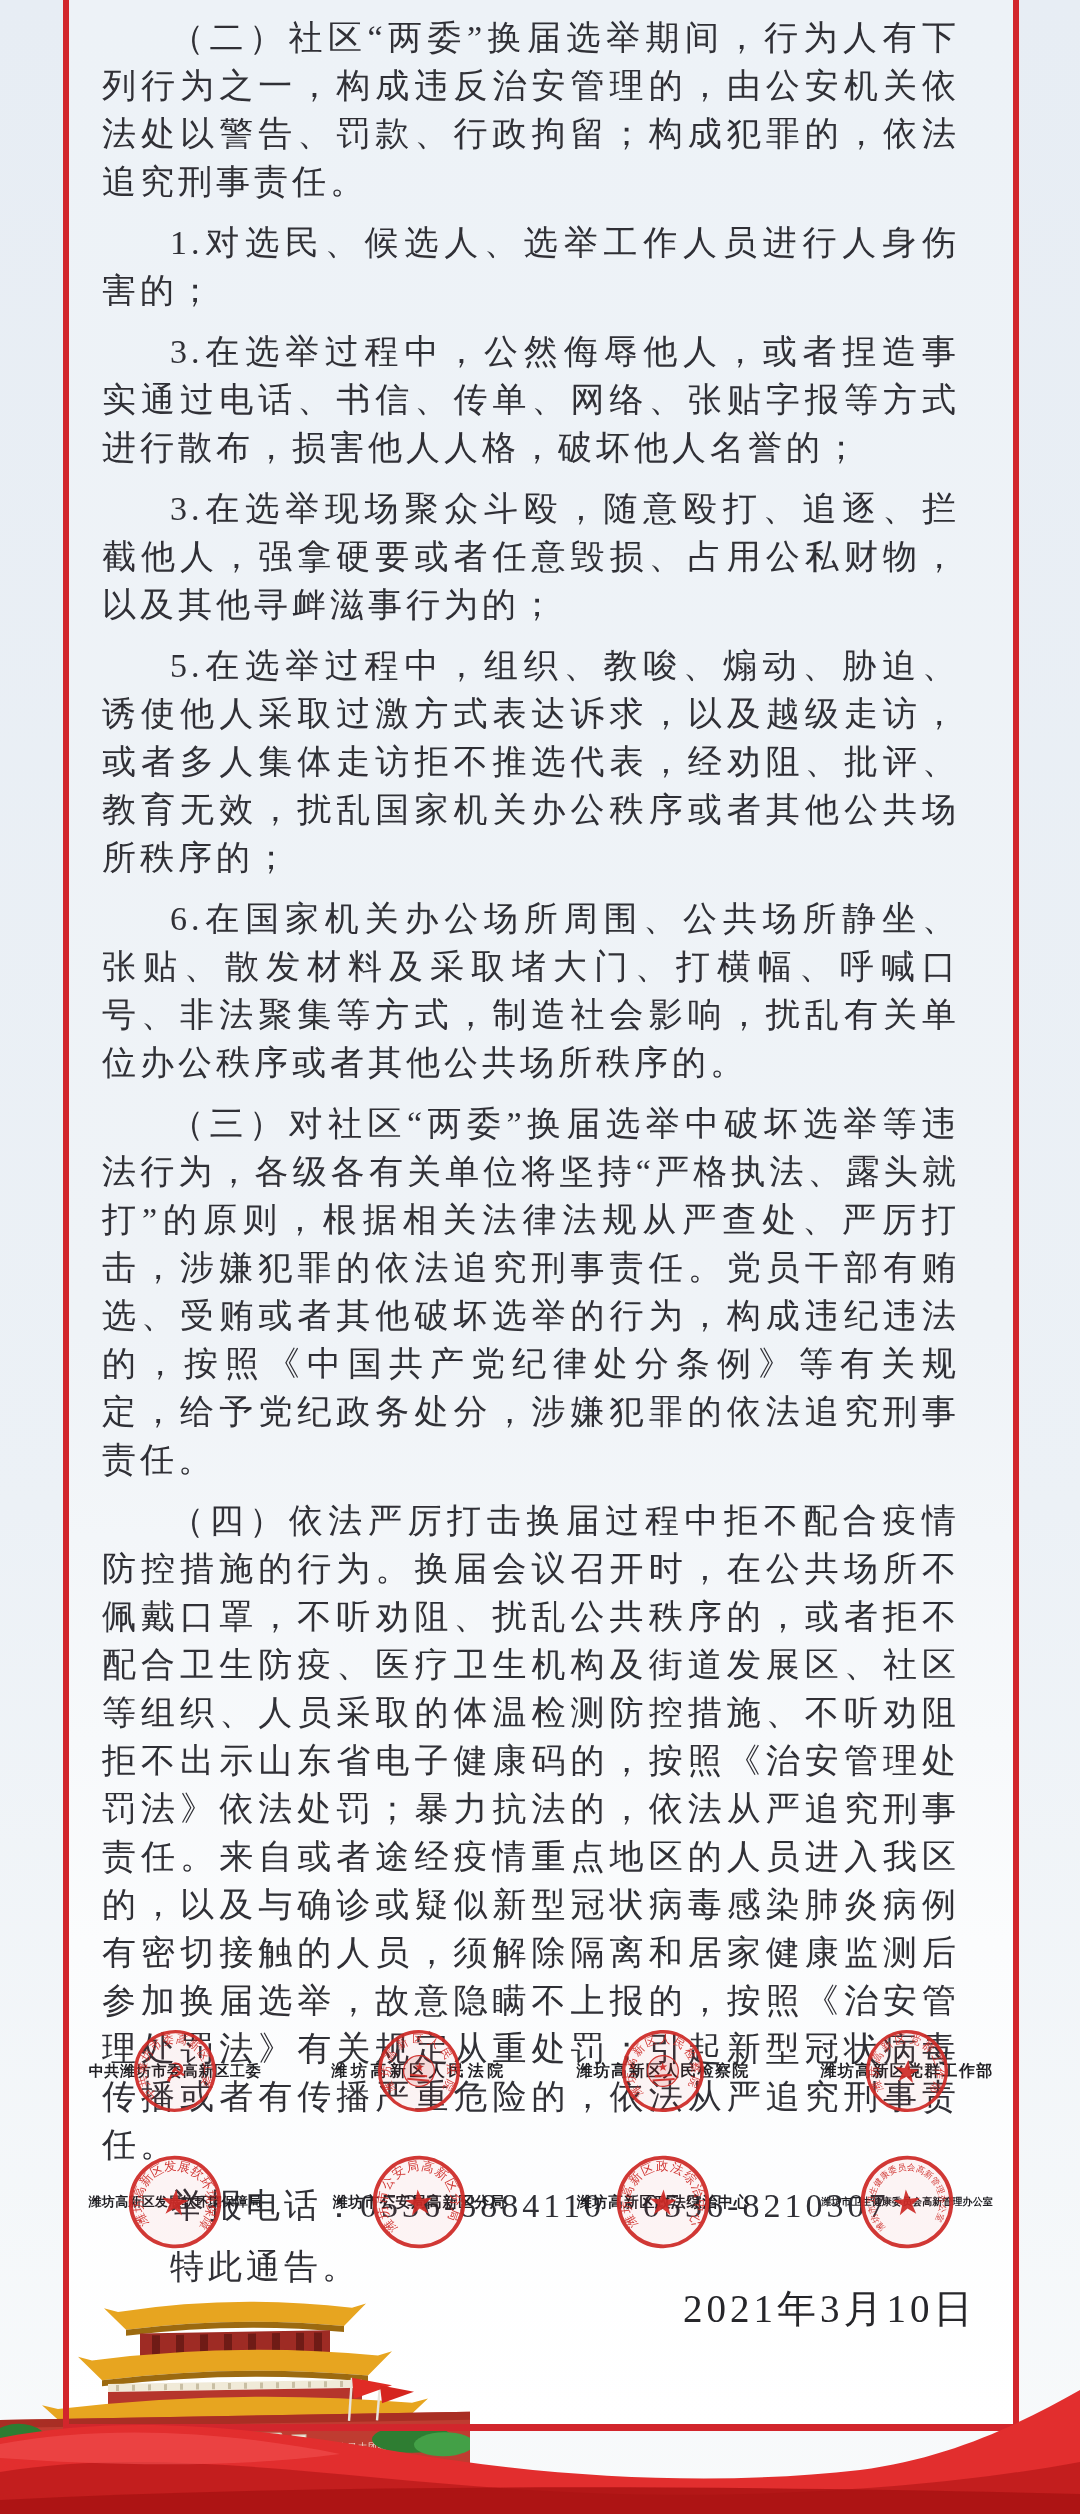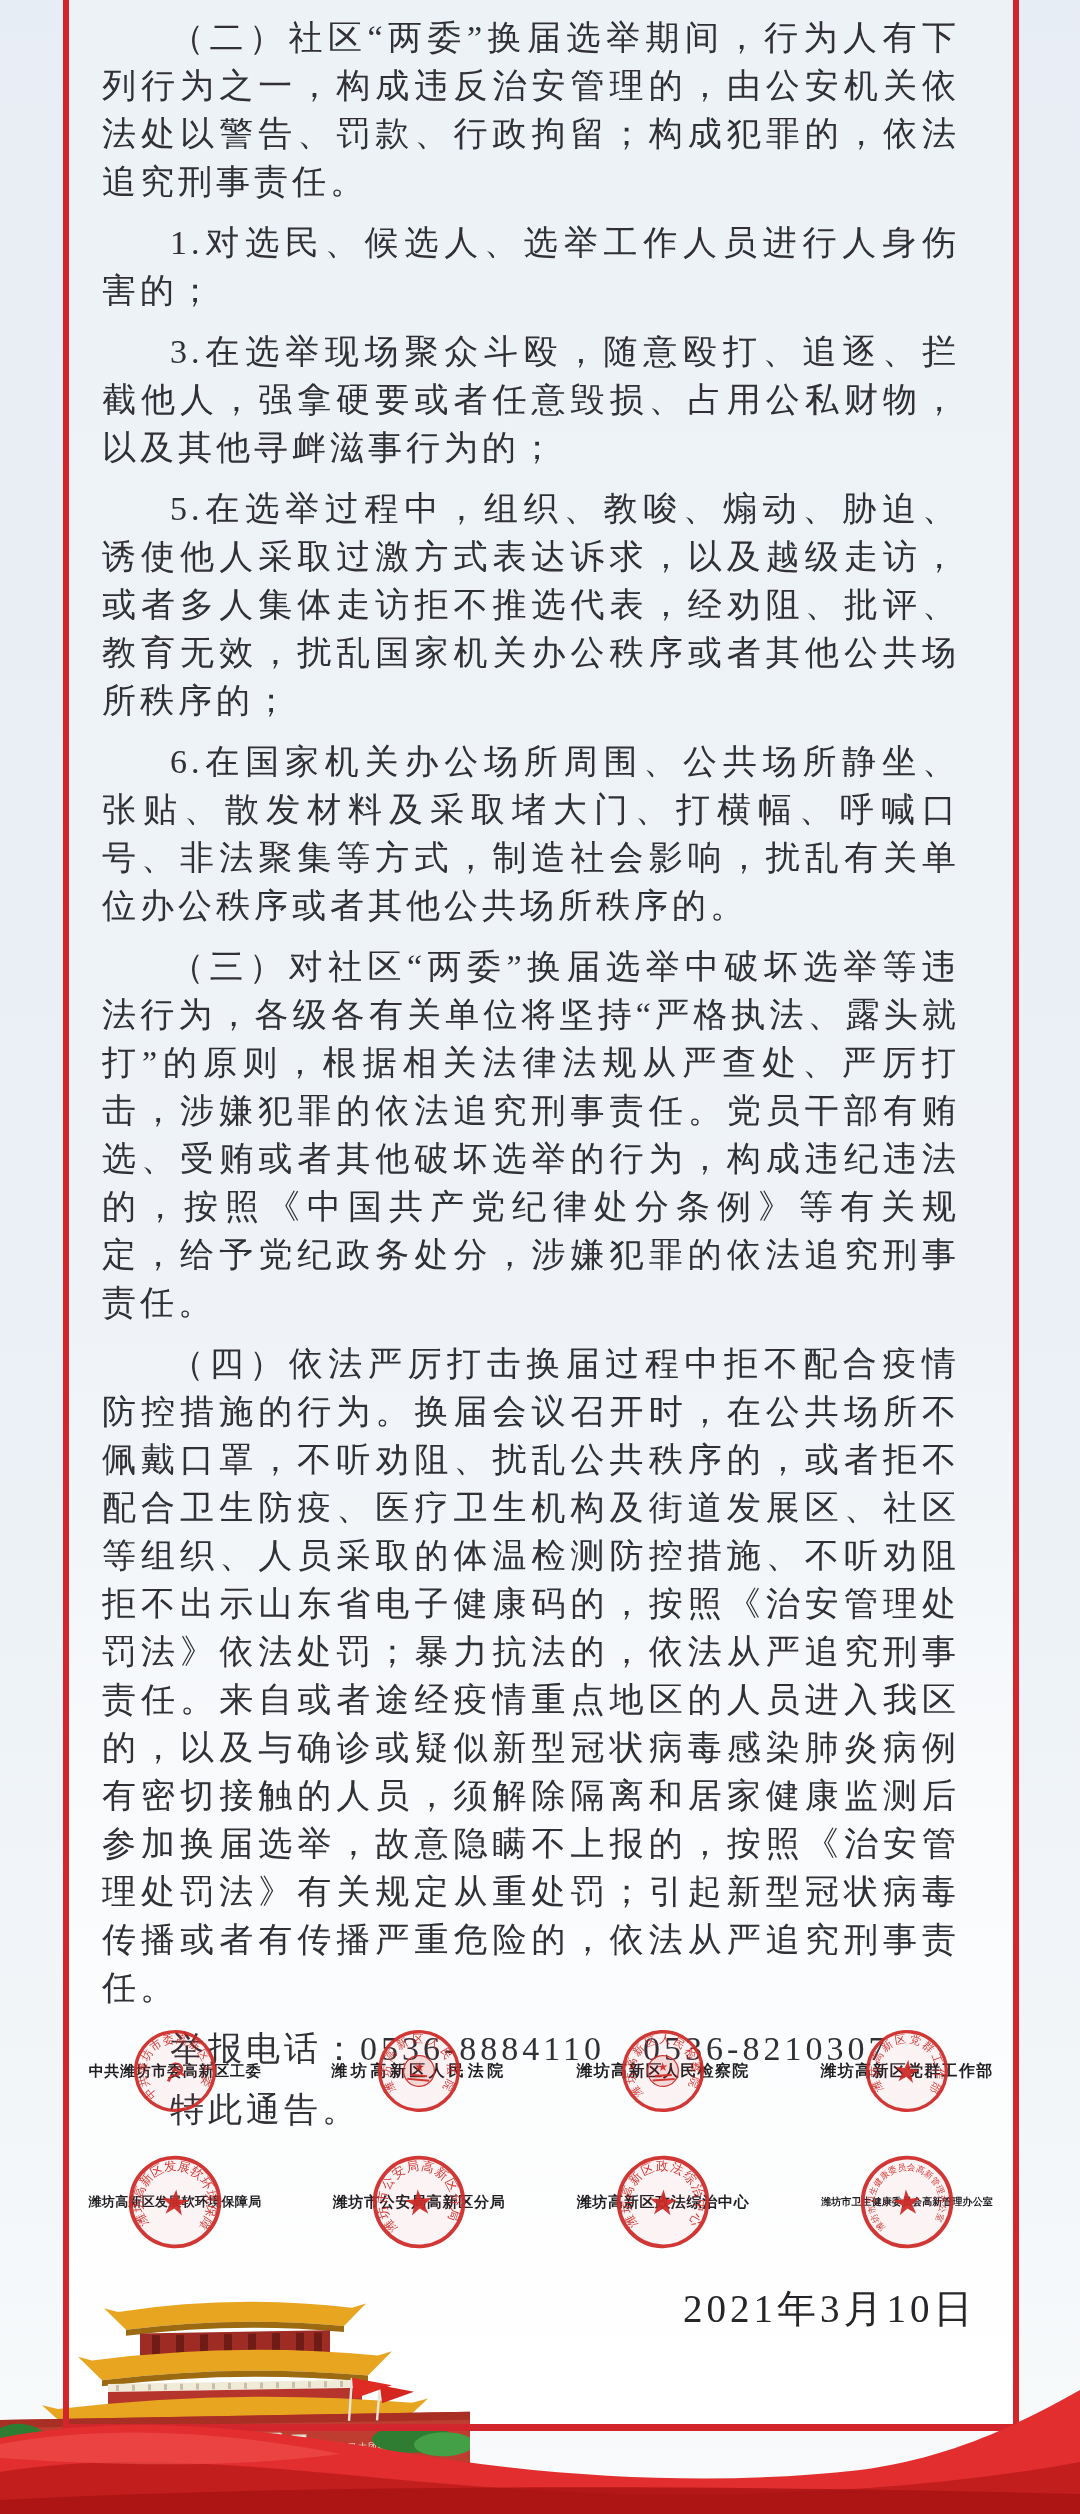--- a/index.html
+++ b/index.html
@@ -33,20 +33,21 @@
 </head>
 <body>
 
 <div class="page">
 
   <div class="bg-inner"></div>
 
   <div class="doc">
       <p class="para">（二）社区“两委”换届选举期间，行为人有下列行为之一，构成违反治安管理的，由公安机关依法处以警告、罚款、行政拘留；构成犯罪的，依法追究刑事责任。</p>
       <p class="para">1.对选民、候选人、选举工作人员进行人身伤害的；</p>
+      <p class="para">3.在选举过程中，公然侮辱他人，或者捏造事实通过电话、书信、传单、网络、张贴字报等方式进行散布，损害他人人格，破坏他人名誉的；</p>
       <p class="para">3.在选举现场聚众斗殴，随意殴打、追逐、拦截他人，强拿硬要或者任意毁损、占用公私财物，以及其他寻衅滋事行为的；</p>
       <p class="para">5.在选举过程中，组织、教唆、煽动、胁迫、诱使他人采取过激方式表达诉求，以及越级走访，或者多人集体走访拒不推选代表，经劝阻、批评、教育无效，扰乱国家机关办公秩序或者其他公共场所秩序的；</p>
       <p class="para">6.在国家机关办公场所周围、公共场所静坐、张贴、散发材料及采取堵大门、打横幅、呼喊口号、非法聚集等方式，制造社会影响，扰乱有关单位办公秩序或者其他公共场所秩序的。</p>
       <p class="para">（三）对社区“两委”换届选举中破坏选举等违法行为，各级各有关单位将坚持“严格执法、露头就打”的原则，根据相关法律法规从严查处、严厉打击，涉嫌犯罪的依法追究刑事责任。党员干部有贿选、受贿或者其他破坏选举的行为，构成违纪违法的，按照《中国共产党纪律处分条例》等有关规定，给予党纪政务处分，涉嫌犯罪的依法追究刑事责任。</p>
       <p class="para">（四）依法严厉打击换届过程中拒不配合疫情防控措施的行为。换届会议召开时，在公共场所不佩戴口罩，不听劝阻、扰乱公共秩序的，或者拒不配合卫生防疫、医疗卫生机构及街道发展区、社区等组织、人员采取的体温检测防控措施、不听劝阻拒不出示山东省电子健康码的，按照《治安管理处罚法》依法处罚；暴力抗法的，依法从严追究刑事责任。来自或者途经疫情重点地区的人员进入我区的，以及与确诊或疑似新型冠状病毒感染肺炎病例有密切接触的人员，须解除隔离和居家健康监测后参加换届选举，故意隐瞒不上报的，按照《治安管理处罚法》有关规定从重处罚；引起新型冠状病毒传播或者有传播严重危险的，依法从严追究刑事责任。</p>
       <p class="para">举报电话：0536-8884110　0536-8210307</p>
       <p class="para">特此通告。</p>
     </div>
 
   <div class="seals">

